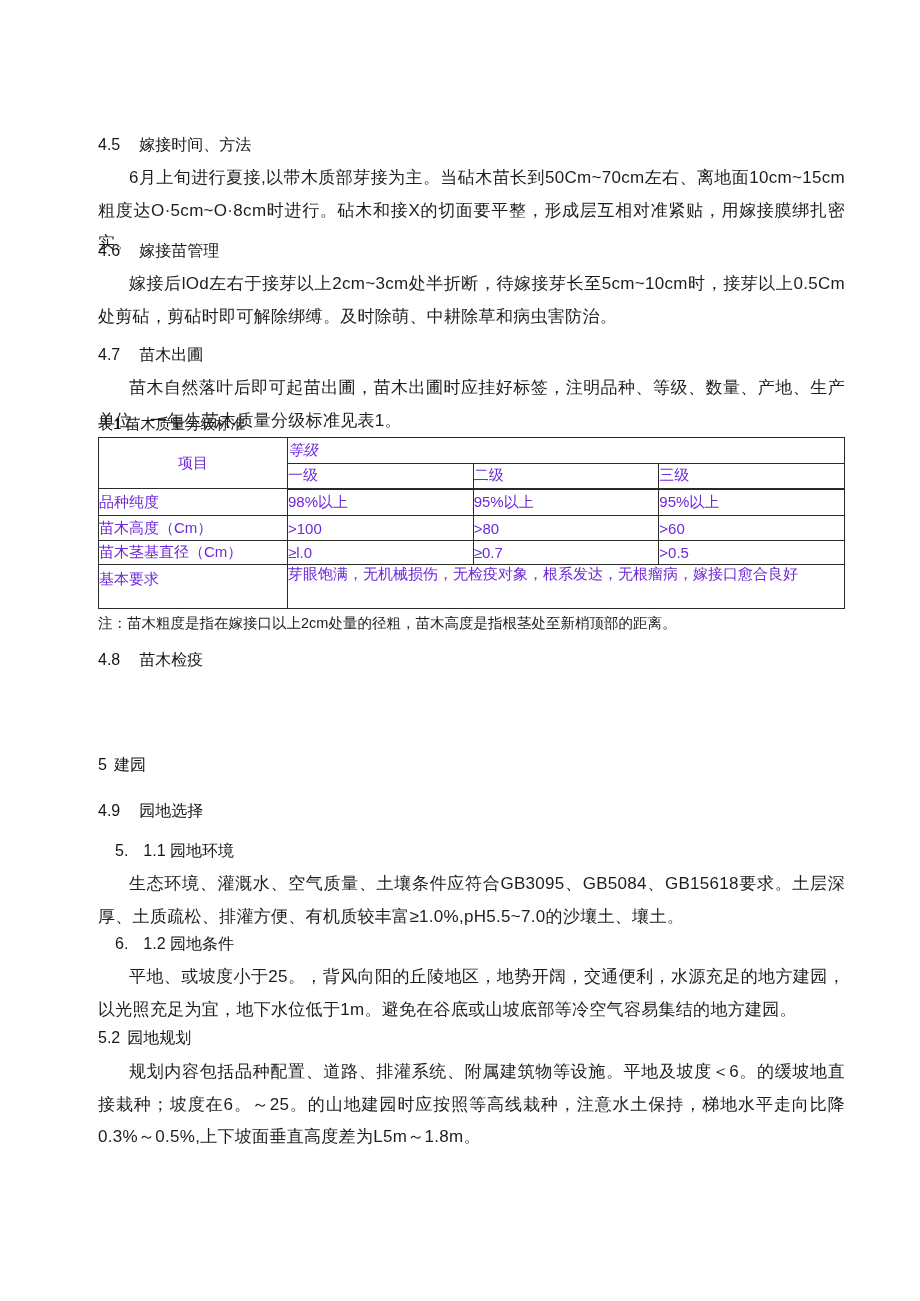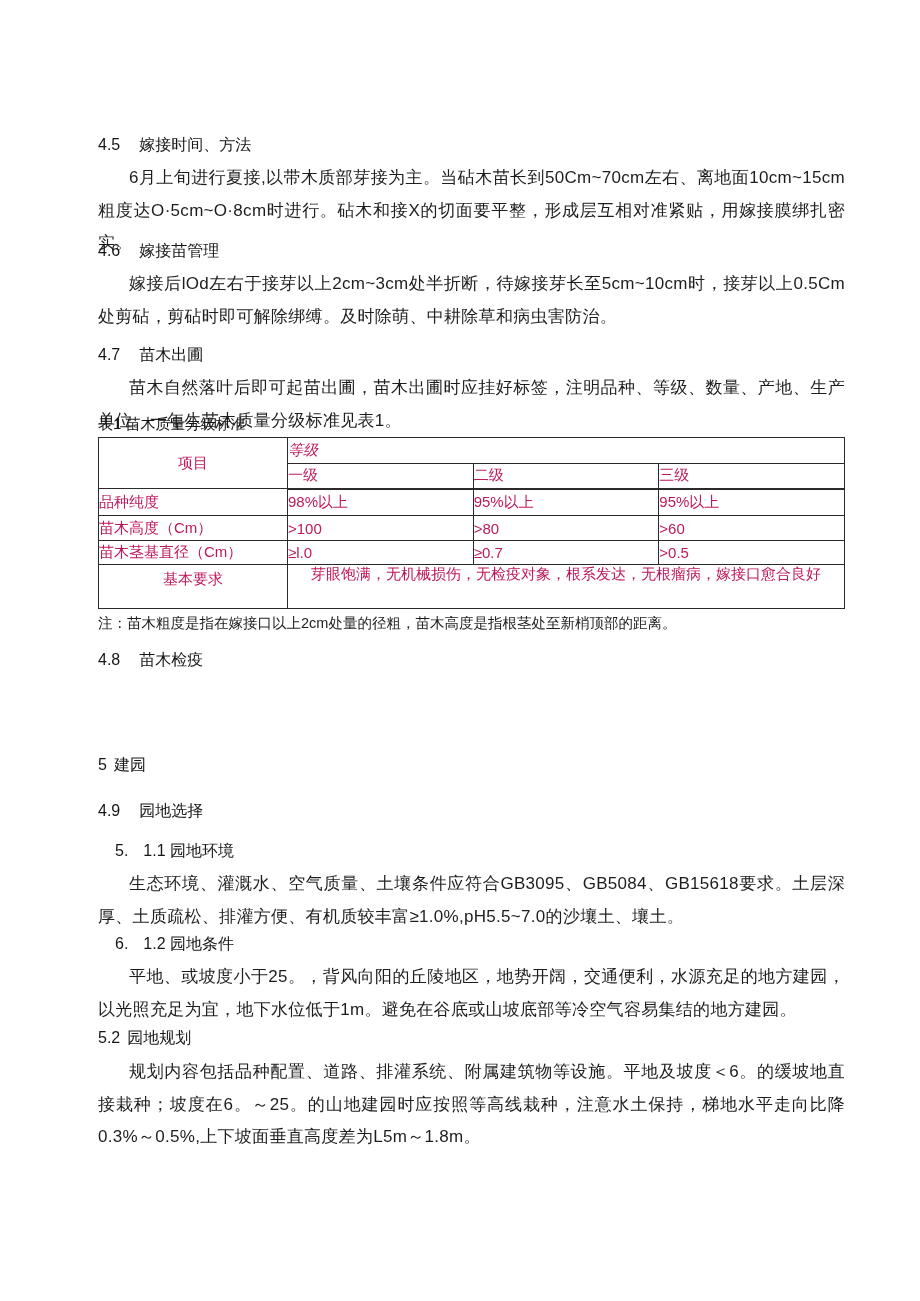--- a/index.html
+++ b/index.html
@@ -48,38 +48,38 @@
     line-height: 1;
     color: #161616;
   }
   table.quality {
     position: absolute;
     left: 98px; top: 437px;
     width: 747px;
     border-collapse: collapse;
     table-layout: fixed;
     font-size: 15px;
-    color: #be185d;
+    color: #6d28d9;
   }
   table.quality td {
     border: 1px solid #2a2a2a;
     padding: 0;
     vertical-align: middle;
   }
   td.c-item   { width: 189px; text-align: center; }
   td.c-grade  { text-align: left; font-style: italic; }
   td.c-sub    { padding-left: 39px; }
   td.c-label  { padding-left: 42px; }
   td.c-val    { padding-left: 39px; }
   tr.r-gradehdr td { height: 26px; }
   tr.r-subhdr  td  { height: 25px; border-bottom-width: 2px; }
   tr.r-data1 td { height: 27px; }
   tr.r-data2 td { height: 25px; }
   tr.r-data3 td { height: 24px; }
-  tr.r-basic td { height: 44px; vertical-align: top; text-align: center; }
+  tr.r-basic td { height: 44px; vertical-align: top; }
   tr.r-basic td.c-label { padding-top: 5px; }
   td.c-basicval { padding: 5px 4px 0 5px; }
 
   .tbl-note {
     top: 615px;
     font-size: 14.5px;
     line-height: 1.2;
     color: #1d1d1d;
   }
 </style>

